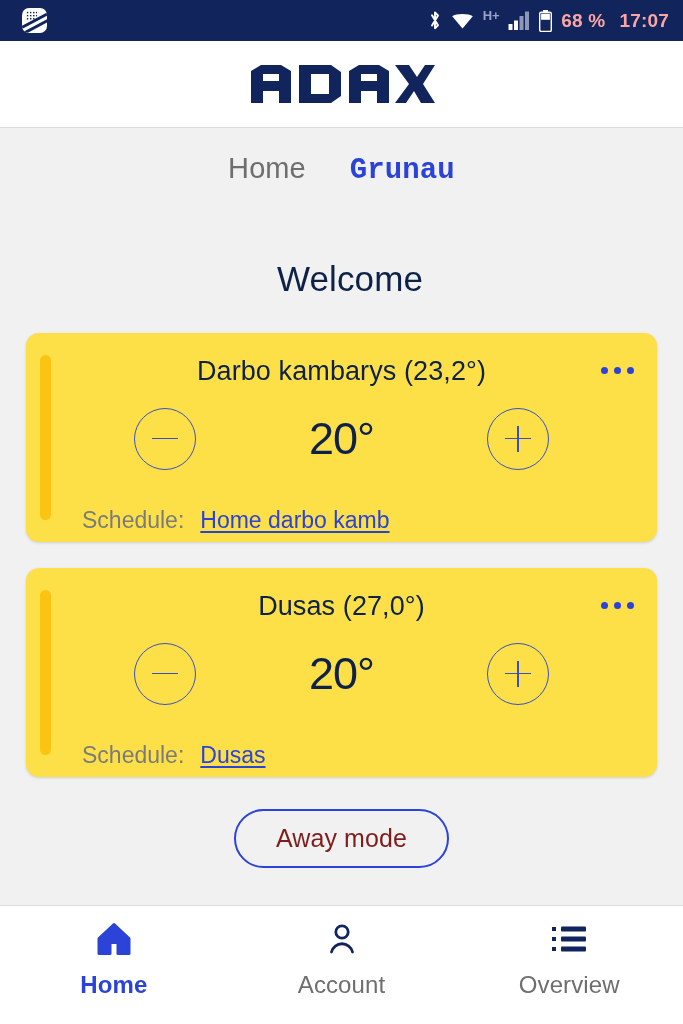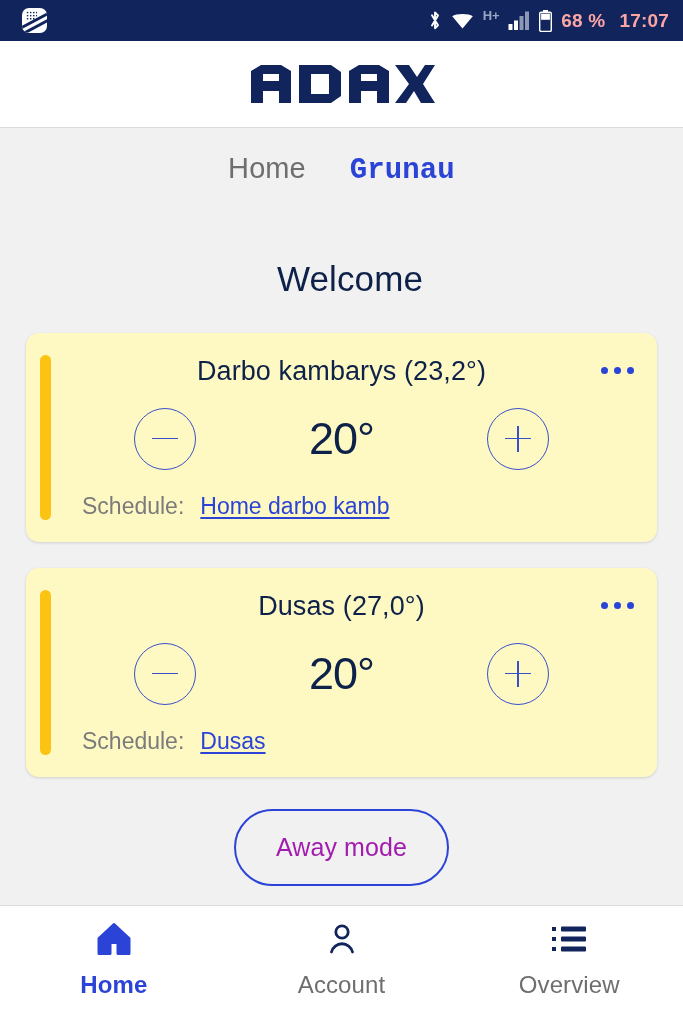--- a/index.html
+++ b/index.html
@@ -161,21 +161,21 @@
   .cards {
     margin-top: 34px;
     padding: 0 26px;
     display: flex;
     flex-direction: column;
     gap: 26px;
   }
 
   .room-card {
     position: relative;
-    background: #fef9c3;
+    background: #fde047;
     border-radius: 13px;
     height: 209px;
     box-shadow: 0 1px 3px rgba(0,0,0,0.14);
     padding: 24px 26px 0 26px;
   }
 
   .room-accent {
     position: absolute;
     left: 14px;
     top: 22px;
@@ -249,21 +249,21 @@
   .room-temp {
     font-size: 45px;
     color: #0d2149;
     line-height: 1;
     letter-spacing: -1px;
   }
 
   .room-schedule {
     position: absolute;
     left: 56px;
-    bottom: 22px;
+    bottom: 8px;
     display: flex;
     align-items: baseline;
     gap: 16px;
   }
   .schedule-label {
     font-size: 23px;
     color: #7b7b7b;
   }
   .schedule-link {
     font-size: 23px;
@@ -276,24 +276,24 @@
   
   .away-wrap {
     margin-top: 32px;
     display: flex;
     justify-content: center;
   }
   .away-btn {
     border: 2.2px solid #2b43d6;
     border-radius: 999px;
     background: transparent;
-    color: #a21caf;
+    color: #7f1d1d;
     font-size: 25px;
     font-family: inherit;
-    padding: 22px 40px;
+    padding: 13px 40px;
     cursor: pointer;
     letter-spacing: 0.1px;
   }
 
   
   .bottom-nav {
     flex: 0 0 auto;
     height: 119px;
     background: #ffffff;
     border-top: 1px solid #dcdcdc;

